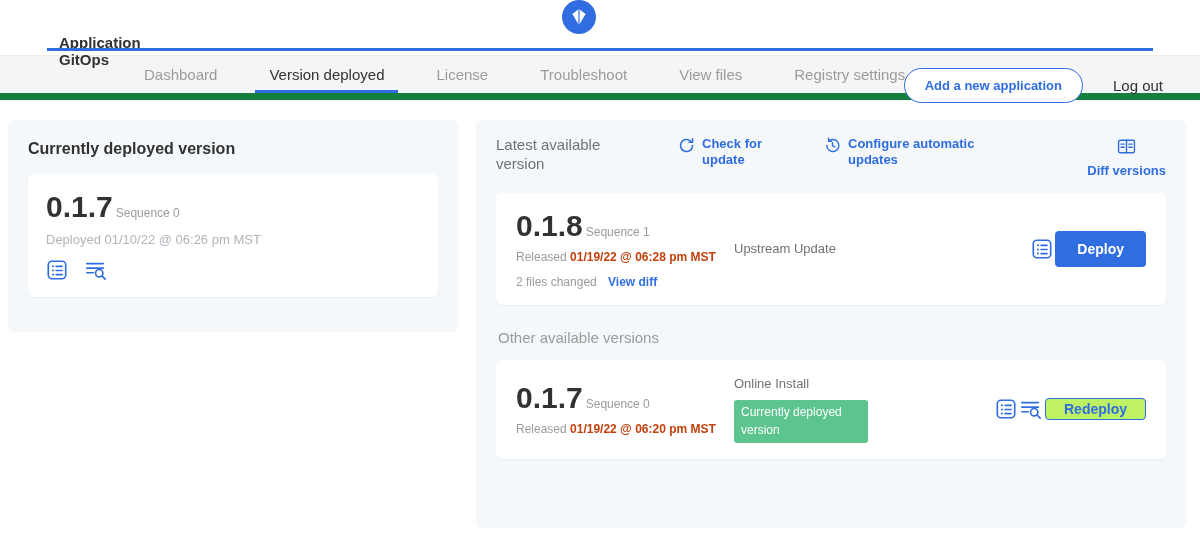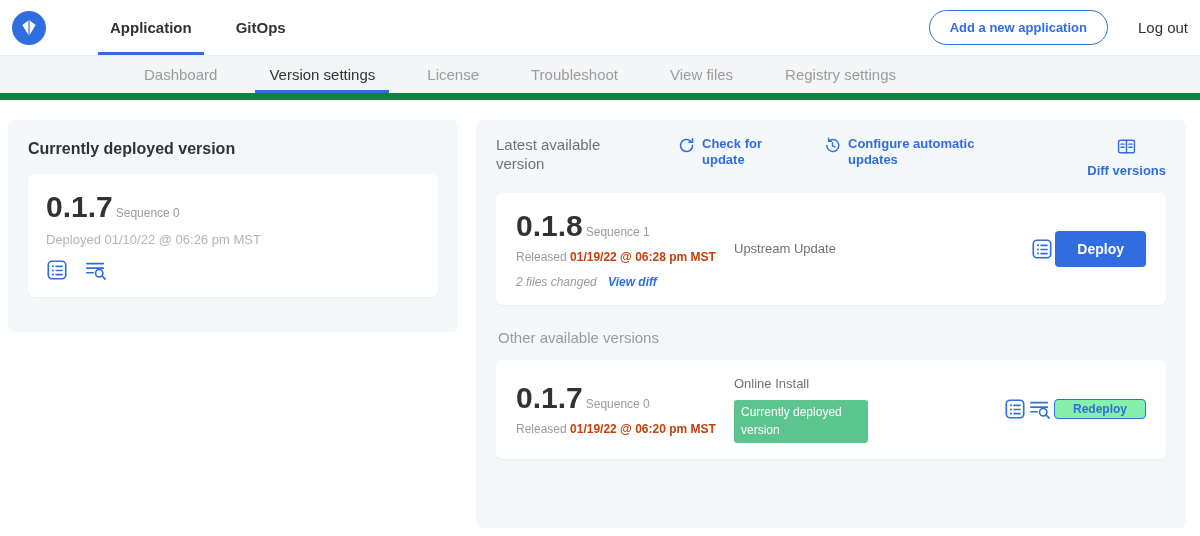--- a/index.html
+++ b/index.html
@@ -1,22 +1,22 @@
 <!DOCTYPE html>
 <html style="--accent: #2f6de0; --green: #5cc48e;"><head>
 <meta charset="utf-8">
 <style>
   * { box-sizing: border-box; margin: 0; padding: 0; }
   html, body { width: 1200px; height: 536px; overflow: hidden; background: #fff;
     font-family: "Liberation Sans", sans-serif; color: #323232; }
   :root { --accent: #2f6de0; --green: #5cc48e; }
 
   
-  .navbar { height: 56px; display: flex; align-items: stretch; padding: 0 12px;
-    border-bottom: 1px solid #ececec; background: #fff; }
+  .navbar { height: 56px; display: flex; align-items: stretch; padding: 0 37px;
+    border-bottom: 1px solid #ececec; background: #fff; flex-direction: column; }
   .logo { width: 34px; height: 34px; border-radius: 50%; background: var(--accent);
     align-self: center; margin-right: 42px; display: flex; align-items: center; justify-content: center; flex: 0 0 auto; }
   .nav-tab { display: flex; align-items: center; padding: 0 22px; font-size: 15px;
     font-weight: 700; color: #323232; position: relative; cursor: pointer; }
   .nav-tab.active::after { content: ""; position: absolute; left: 10px; right: 10px;
     bottom: 0; height: 3px; background: var(--accent); }
   .nav-right { margin-left: auto; display: flex; align-items: center; gap: 30px; }
   .pill-btn { border: 1px solid var(--accent); color: var(--accent); background: #fff;
     font-size: 13px; font-weight: 700; padding: 9px 20px; border-radius: 20px; cursor: pointer;
     font-family: "Liberation Sans", sans-serif; }
@@ -57,30 +57,30 @@
   .hl-check { margin-left: 42px; width: 112px; }
   .hl-config { margin-left: 34px; width: 176px; }
   .hl-diff { margin-left: auto; align-items: center; flex-direction: column; }
 
   
   .ver-card { margin-top: 14px; padding: 16px 20px; display: flex; align-items: center; }
   .ver-left { width: 218px; flex: 0 0 auto; }
   .released { margin-top: 6px; font-size: 12px; line-height: 1.45; width: 200px; }
   .rel-label { color: #9b9b9b; }
   .rel-date { color: #c2410c; font-weight: 700; }
-  .files-row { margin-top: 8px; font-size: 12px; font-style: italic; }
+  .files-row { margin-top: 8px; font-size: 12px; }
   .files-count { color: #9b9b9b; }
   .view-diff { color: var(--accent); font-weight: 600; margin-left: 8px; cursor: pointer; }
   .ver-mid { flex: 1; font-size: 13px; font-weight: 500; color: #717171; }
   .ver-actions { display: flex; align-items: center; gap: 2px; justify-content: space-between; }
   .primary-btn { background: var(--accent); color: #fff; border: none; border-radius: 4px;
     font-size: 14px; font-weight: 700; padding: 10px 22px; cursor: pointer;
     font-family: "Liberation Sans", sans-serif; }
-  .outline-btn { background: #86efac; color: var(--accent); border: 1px solid var(--accent);
-    border-radius: 4px; font-size: 12px; font-weight: 700; padding: 2px 18px; cursor: pointer;
+  .outline-btn { background: #bef264; color: var(--accent); border: 1px solid var(--accent);
+    border-radius: 4px; font-size: 14px; font-weight: 700; padding: 2px 18px; cursor: pointer;
     font-family: "Liberation Sans", sans-serif; }
 
   .other-title { margin: 24px 0 2px 2px; font-size: 15px; color: #9b9b9b; }
   .badge { display: inline-block; max-width: 134px; background: var(--green); color: #fff;
     font-size: 12px; font-weight: 500; padding: 3px 7px; border-radius: 3px;
     line-height: 1.55; margin-top: 9px; }
 </style>
 </head>
 <body>
 
@@ -101,21 +101,21 @@
     <button class="pill-btn">Add a new application</button>
     <span class="logout">Log out</span>
   </div>
 </div>
 
 <div class="subnav">
   <div class="subnav-tab">
     <span>Dashboard</span>
   </div>
   <div class="subnav-tab active">
-    <span>Version settings</span>
+    <span>Version deployed</span>
   </div>
   <div class="subnav-tab">
     <span>License</span>
   </div>
   <div class="subnav-tab">
     <span>Troubleshoot</span>
   </div>
   <div class="subnav-tab">
     <span>View files</span>
   </div>

